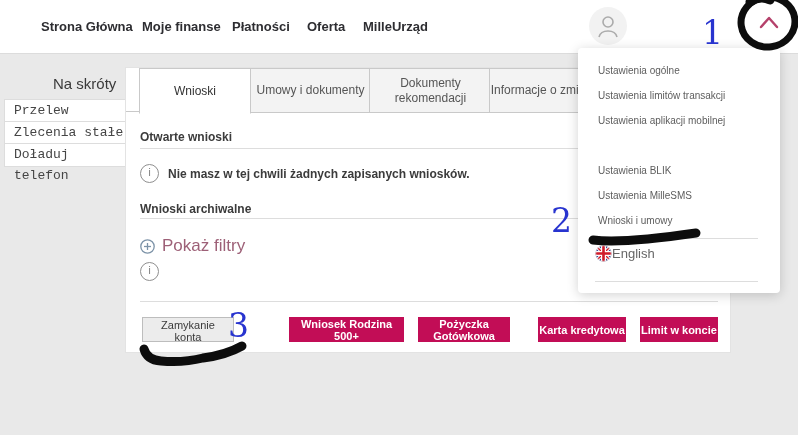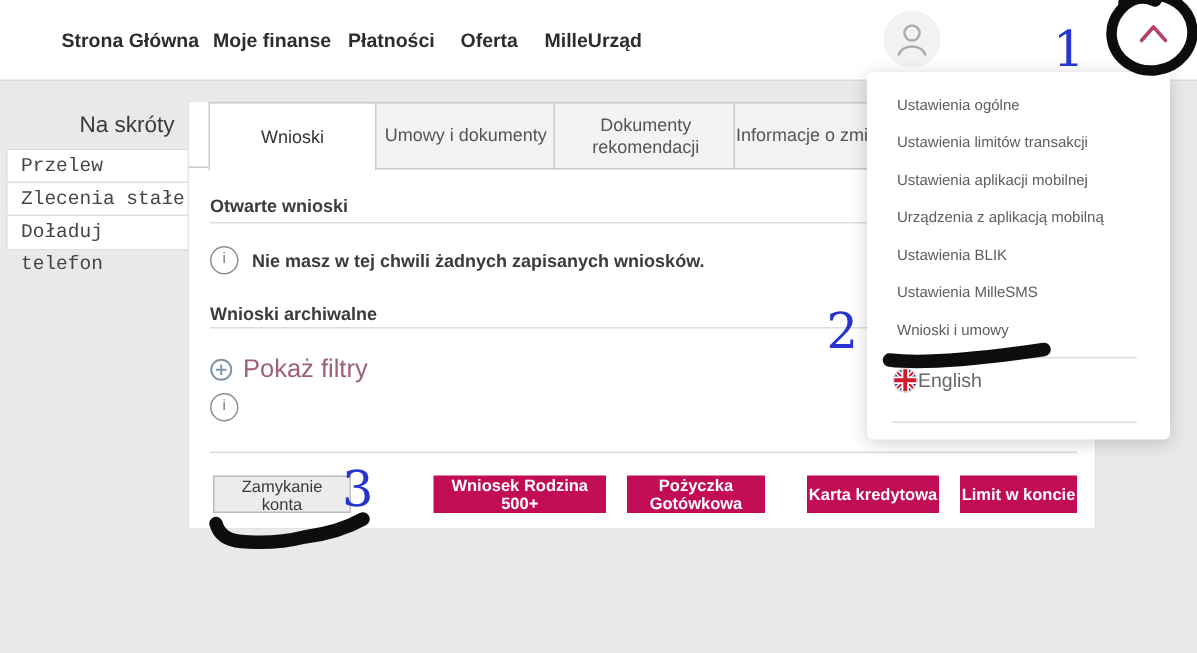--- a/index.html
+++ b/index.html
@@ -117,21 +117,20 @@
     <button class="btn-magenta" style="left:292px;width:92px">Pożyczka Gotówkowa</button>
     <button class="btn-magenta" style="left:412px;width:88px">Karta kredytowa</button>
     <button class="btn-magenta" style="left:514px;width:78px">Limit w koncie</button>
   </div>
 </div>
 
 <div id="dropdown" class="abs">
   <div class="menu-item" style="top:17px">Ustawienia ogólne</div>
   <div class="menu-item" style="top:42px">Ustawienia limitów transakcji</div>
   <div class="menu-item" style="top:67px">Ustawienia aplikacji mobilnej</div>
-  <div class="menu-item" style="top:92px">Urządzenia z aplikacją mobilną</div>
   <div class="menu-item" style="top:117px">Ustawienia BLIK</div>
   <div class="menu-item" style="top:142px">Ustawienia MilleSMS</div>
   <div class="menu-item" style="top:167px">Wnioski i umowy</div>
 
   <div class="menu-rule" style="top:190px"></div>
 
   <div id="lang-row">
     <svg width="17" height="17" viewBox="0 0 17 17">
       <defs>
           <clipPath id="fc">

